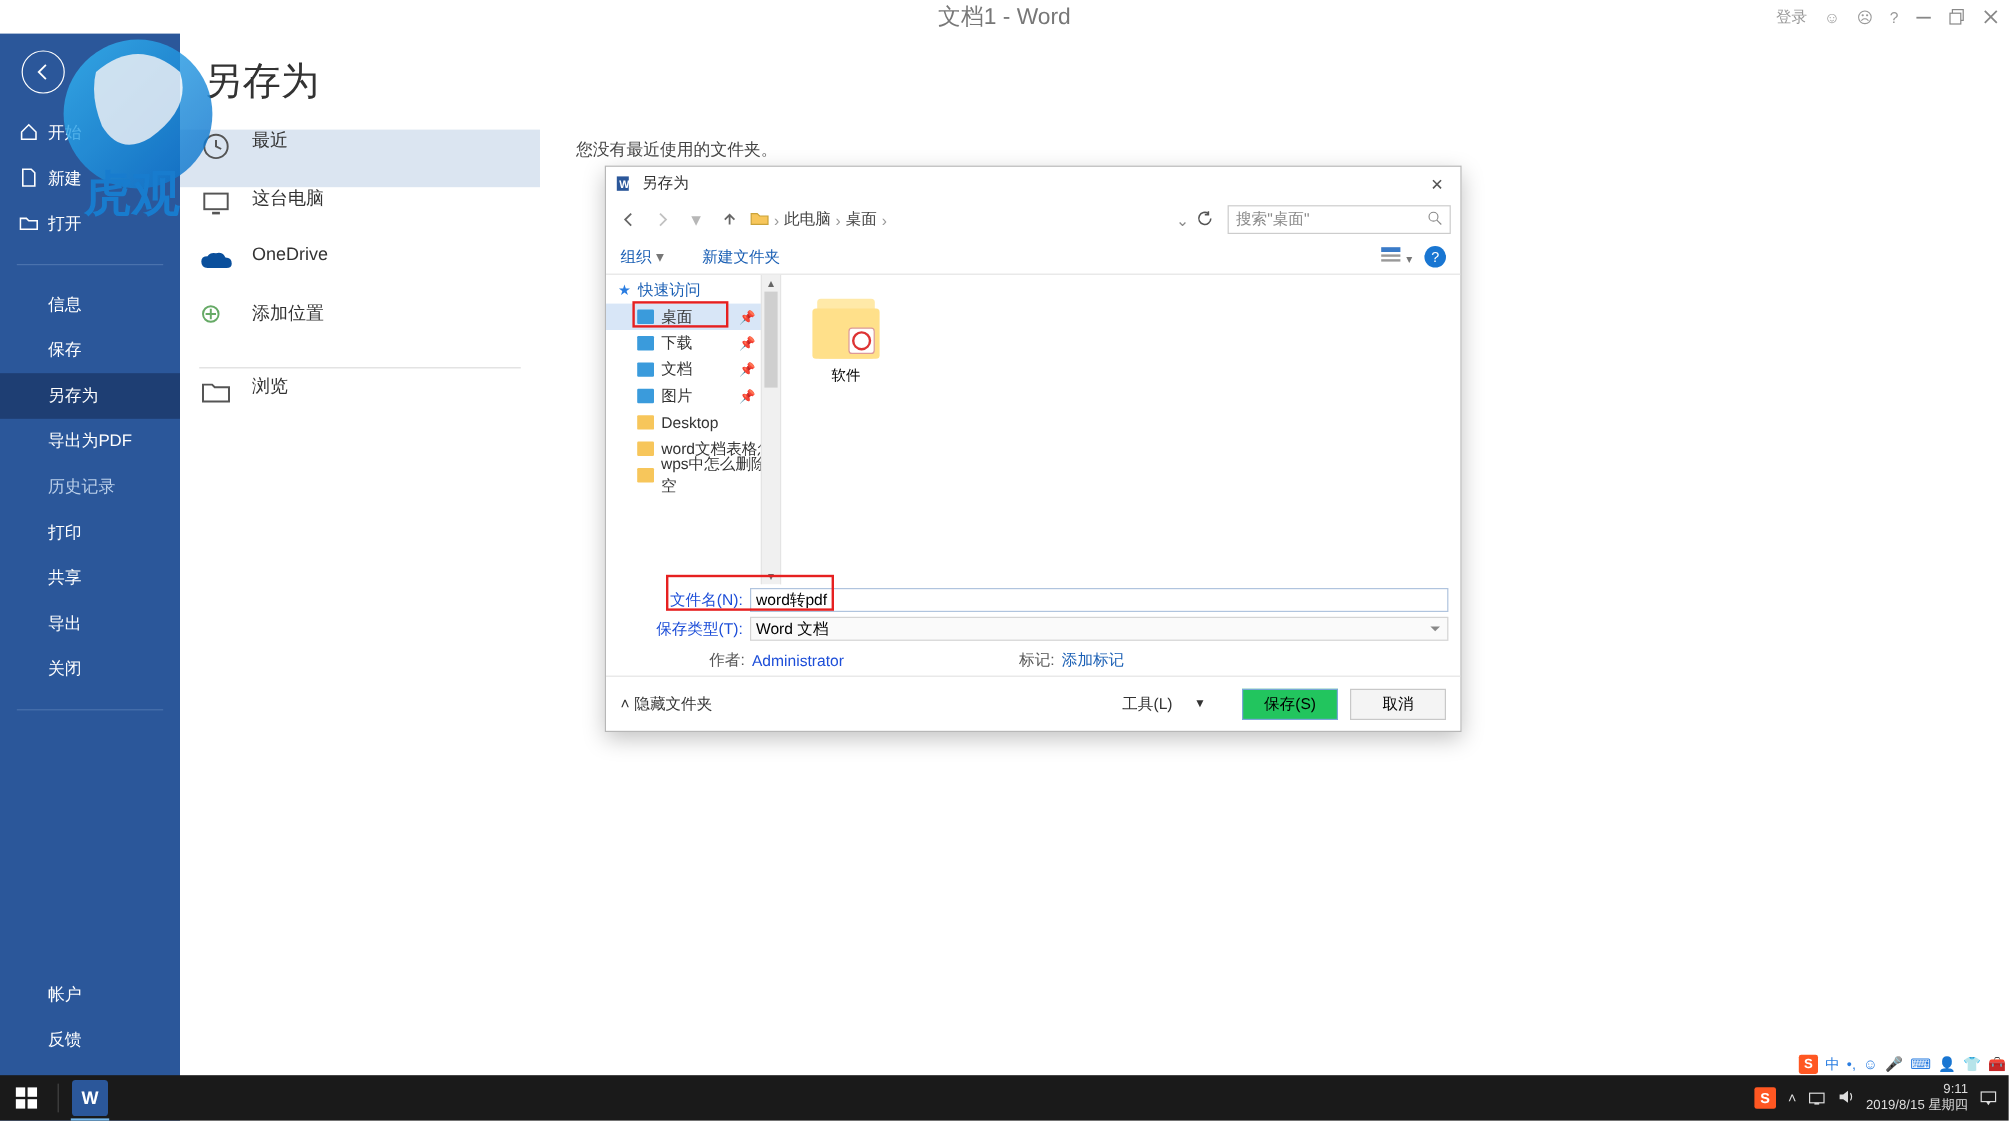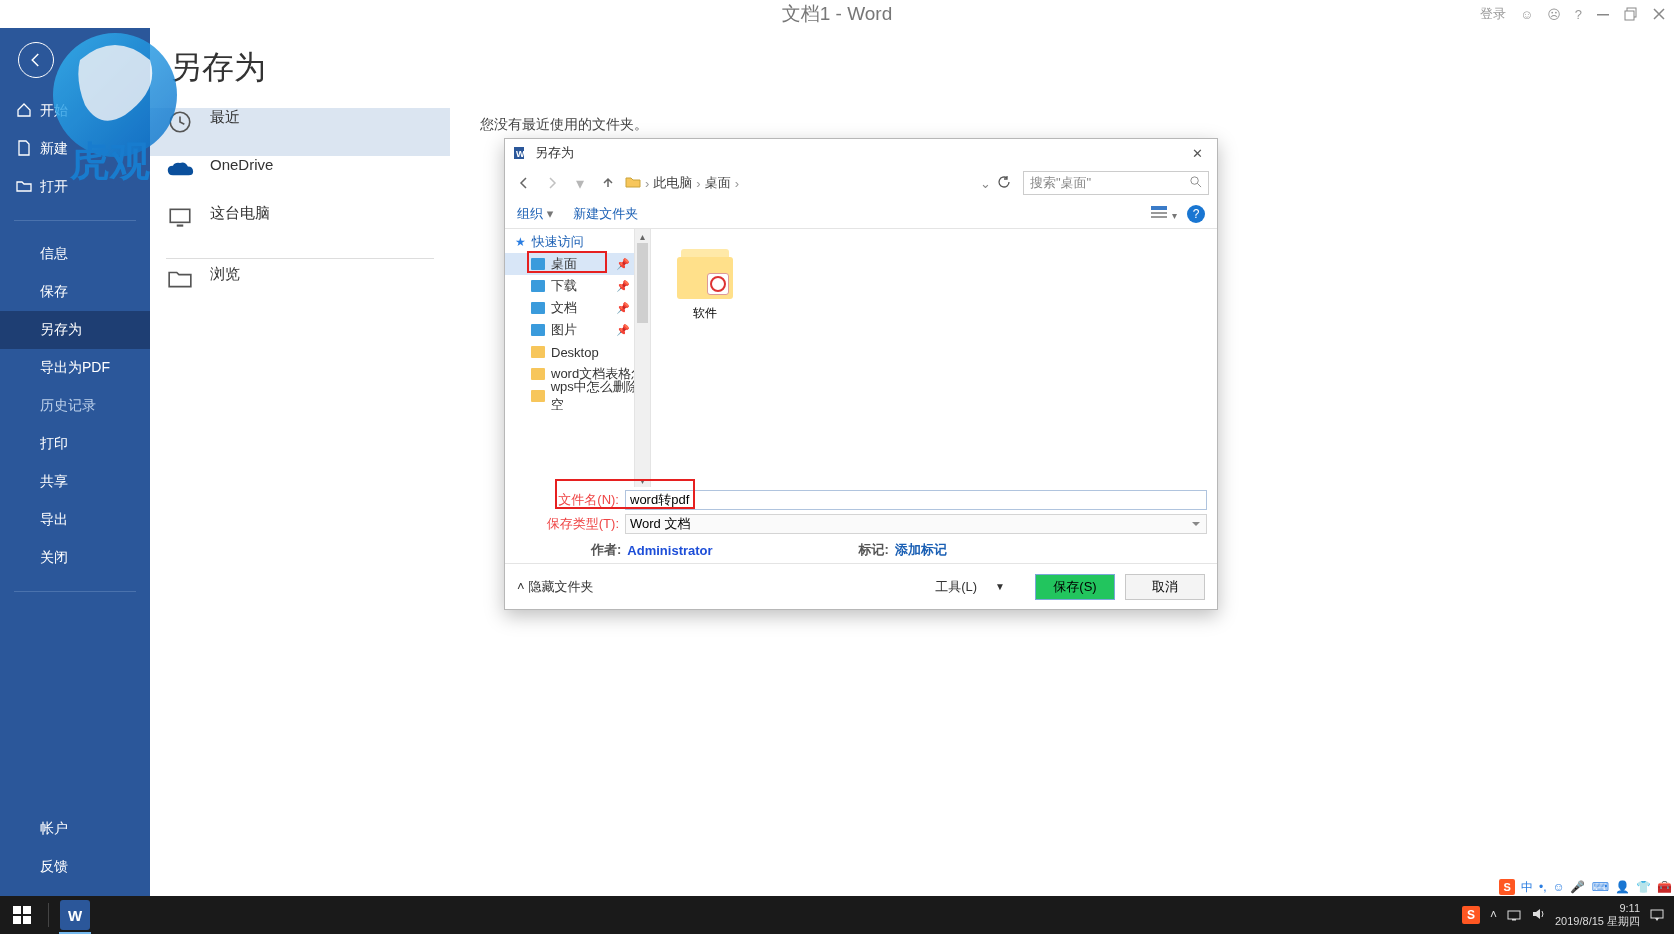--- a/index.html
+++ b/index.html
@@ -44,21 +44,21 @@
 .dlg-title { height: 28px; display: flex; align-items: center; padding: 0 8px; font-size: 13px; color: #333; }
 .dlg-title .wicon { width: 16px; height: 16px; margin-right: 6px; }
 .dlg-title .dlg-close { margin-left: auto; color: #555; padding: 0 6px; cursor: pointer; }
 .dlg-nav { height: 32px; display: flex; align-items: center; gap: 6px; padding: 0 8px; border-bottom: 0; }
 .dlg-nav .nav-btn { width: 22px; height: 22px; display: flex; align-items: center; justify-content: center; color: #888; }
 .dlg-nav .crumb { flex: 1; display: flex; align-items: center; gap: 2px; font-size: 13px; color: #444; }
 .dlg-nav .crumb .sep { color: #999; margin: 0 2px; }
 .dlg-nav .crumb-end { color: #777; margin-left: auto; margin-right: 6px; display:flex; align-items:center; gap:6px;}
 .search { width: 186px; height: 24px; border: 1px solid #ccc; display: flex; align-items: center; padding: 0 6px; font-size: 13px; color: #888; }
 .search .sicon { margin-left: auto; }
-.dlg-toolbar { height: 30px; display: flex; align-items: center; padding: 0 12px; font-size: 13px; border-bottom: 1px solid #e4e4e4; }
+.dlg-toolbar { height: 30px; display: flex; align-items: center; padding: 0 12px; font-size: 13px; border-bottom: 1px solid #e4e4e4; gap: 12px; }
 .dlg-toolbar .tb-link { color: #1a5fb4; margin-right: 20px; cursor: pointer; }
 .dlg-toolbar .tb-right { margin-left: auto; display: flex; align-items: center; gap: 10px; color: #555; }
 .help-circle { width:18px; height:18px; border-radius:50%; background:#1976d2; color:#fff; display:flex; align-items:center; justify-content:center; font-size:12px; }
 
 .dlg-body { flex: 1; display: flex; min-height: 0; }
 .tree { width: 146px; border-right: 1px solid #e4e4e4; overflow: hidden; position: relative; font-size: 13px; padding-top: 2px;}
 .tree-scroll { position: absolute; right: 0; top: 0; bottom: 0; width: 16px; background: #f0f0f0; border-left: 1px solid #e4e4e4; }
 .tree-scroll .thumb { position: absolute; left: 2px; right: 2px; top: 14px; height: 80px; background: #cfcfcf; }
 .tree-scroll .arrow { position:absolute; left:0; right:0; height:14px; display:flex; align-items:center; justify-content:center; color:#666; font-size:10px;}
 .tree-scroll .arrow.up{top:0;} .tree-scroll .arrow.down{bottom:0;}
@@ -75,25 +75,25 @@
 .files { flex: 1; padding: 14px; }
 .file-item { width: 80px; text-align: center; font-size: 12px; color: #000000; }
 .folder-vis { width: 56px; height: 56px; margin: 0 auto 6px; position: relative; }
 .folder-back { position:absolute; inset:6px 4px 0 4px; background:#ffe9a8; border-radius:3px; }
 .folder-front { position:absolute; inset:14px 0 0 0; background:#ffe08a; border-radius:3px; }
 .folder-badge { position:absolute; right:4px; bottom:4px; width:22px; height:22px; background:#fff; border:1px solid #d99; border-radius:3px; display:flex; align-items:center; justify-content:center; }
 .folder-badge::after{content:""; width:12px; height:12px; border:2px solid #d33; border-radius:50%;}
 
 .dlg-fields { padding: 2px 10px 4px 10px; font-size: 13px; }
 .fld-row { display: flex; align-items: center; height: 22px; margin: 0 0 2px 0; }
-.fld-label { width: 110px; text-align: right; color: #ef4444; padding-right: 6px; }
+.fld-label { width: 110px; text-align: right; color: #1d4ed8; padding-right: 6px; }
 .fld-input { flex: 1; height: 20px; border: 1px solid #b0c4de; padding: 0 4px; font-size: 13px; background: #fff; }
 .fld-select { flex: 1; height: 20px; border: 1px solid #d4d4d4; padding: 0 4px; font-size: 13px; background: #fafafa; position: relative; }
 .fld-select::after { content: ""; position:absolute; right:6px; top:7px; border:4px solid transparent; border-top-color:#888;}
-.meta-row { display:flex; align-items:center; padding-left: 76px; gap: 6px; margin-top: 6px; font-weight: bold; }
+.meta-row { display:flex; align-items:center; padding-left: 76px; gap: 6px; margin-top: 6px; }
 .meta-row .mlabel { color:#555; }
 .meta-row .mval { color:#1d4ed8; margin-right: 140px; }
 .chk-row { padding-left: 116px; margin-top: 16px; display:flex; align-items:center; gap:6px; }
 .chkbox { width:13px; height:13px; border:1px solid #888; display:inline-block; }
 
 .dlg-footer { height: 46px; display: flex; align-items: center; padding: 0 12px; border-top: 1px solid #e4e4e4; font-size: 13px; }
 .hide-folders { display:flex; align-items:center; gap:4px; color:#333; cursor:pointer;}
 .dlg-footer .spacer{flex:1;}
 .tools { color:#333; margin-right: 20px; display:flex; align-items:center; gap:18px;}
 .btn { min-width: 80px; height: 26px; border: 1px solid #c8c8c8; background: #f4f4f4; margin-left: 10px; display:flex; align-items:center; justify-content:center; cursor:pointer; }
@@ -188,34 +188,43 @@
           <span class="loc-icon">
               <svg width="26" height="26" viewBox="0 0 24 24">
                 <circle cx="12" cy="12" r="9" fill="none" stroke="#555" stroke-width="1.5"></circle>
                 <path d="M12 7 V12 L16 14" stroke="#555" fill="none" stroke-width="1.5"></path>
               </svg>
             </span>
           <span>最近</span>
         </div>
         <div class="loc-item">
           <span class="loc-icon">
-              <svg width="28" height="20" viewBox="0 0 32 20">
-                <path d="M8 16 Q2 16 2 10 Q2 5 8 5 Q10 1 16 2 Q22 0 25 6 Q31 6 31 12 Q31 16 26 16 Z" fill="#0a4f9c"></path>
-              </svg>
-            </span>
-          <span>OneDrive</span>
-        </div>
-        <div class="loc-item">
-          <span class="loc-icon">
               <svg width="26" height="26" viewBox="0 0 24 24">
                 <rect x="3" y="4" width="18" height="12" fill="none" stroke="#555" stroke-width="1.5"></rect>
                 <rect x="9" y="18" width="6" height="2" fill="#555"></rect>
               </svg>
             </span>
           <span>这台电脑</span>
+        </div>
+        <div class="loc-item">
+          <span class="loc-icon">
+              <svg width="28" height="20" viewBox="0 0 32 20">
+                <path d="M8 16 Q2 16 2 10 Q2 5 8 5 Q10 1 16 2 Q22 0 25 6 Q31 6 31 12 Q31 16 26 16 Z" fill="#0a4f9c"></path>
+              </svg>
+            </span>
+          <span>OneDrive</span>
+        </div>
+        <div class="loc-item">
+          <span class="loc-icon">
+              <svg width="26" height="26" viewBox="0 0 24 24">
+                <circle cx="8" cy="8" r="6" fill="none" stroke="#6a6" stroke-width="1.5"></circle>
+                <path d="M8 4 V12 M4 8 H12" stroke="#6a6" stroke-width="1.5"></path>
+              </svg>
+            </span>
+          <span>添加位置</span>
         </div>
         <div class="loc-divider"></div>
         <div class="loc-item">
           <span class="loc-icon">
               <svg width="26" height="26" viewBox="0 0 24 24">
                 <path d="M2 6 H9 L11 8 H22 V19 H2 Z" fill="none" stroke="#555" stroke-width="1.5"></path>
               </svg>
             </span>
           <span>浏览</span>
         </div>

